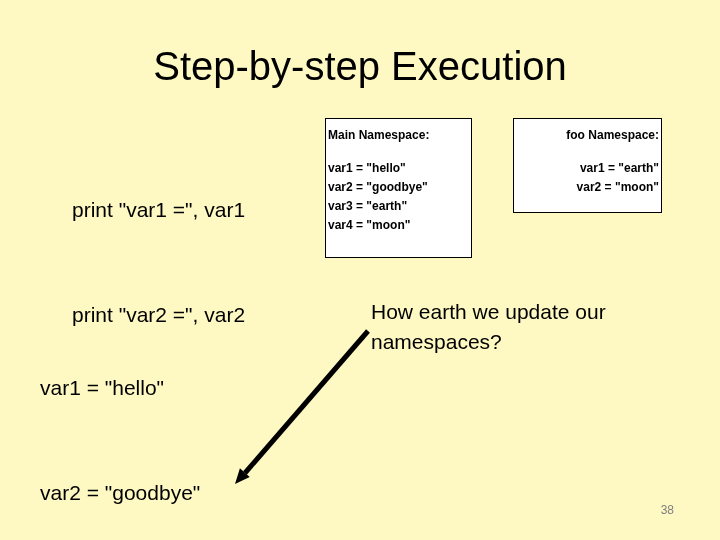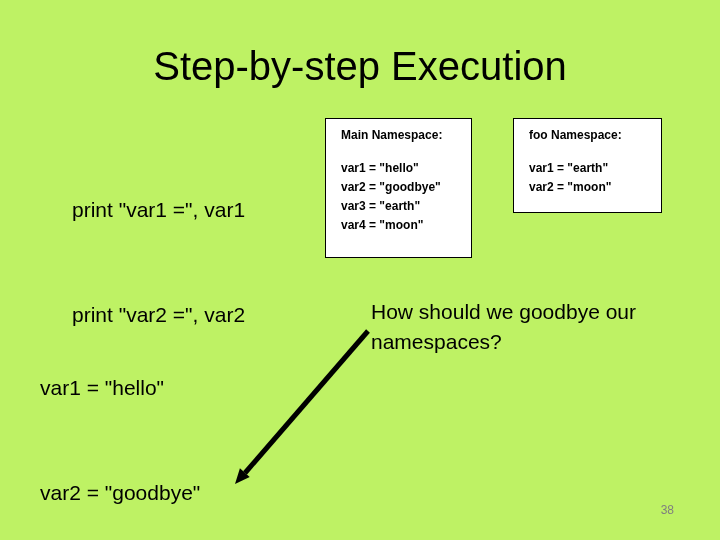--- a/index.html
+++ b/index.html
@@ -1,20 +1,20 @@
 <!DOCTYPE html>
 <html><head>
 <meta charset="utf-8">
 <style>
   html, body { margin: 0; padding: 0; }
   .slide {
     position: relative;
     width: 720px;
     height: 540px;
-    background: #bef264;
+    background: #fef9c3;
     color: #000000;
     font-family: "Liberation Sans", sans-serif;
     overflow: hidden;
   }
   .title {
     position: absolute;
     top: 44px;
     left: 0;
     width: 100%;
     text-align: center;
@@ -31,25 +31,25 @@
   .fn-code { left: 40px; top: 122px; }
   .fn-code .indent { padding-left: 32px; }
   .main-code { left: 40px; top: 300px; }
   .code-line { white-space: pre; }
   .ns-box {
     position: absolute;
     border: 1px solid #000;
     box-sizing: border-box;
     font-weight: 700;
     font-size: 12px;
-    padding: 9px 15px;
+    padding: 9px 2px;
     background: #fff;
   }
   .ns-main { left: 325px; top: 118px; width: 147px; height: 140px; }
-  .ns-foo  { left: 513px; top: 118px; width: 149px; height: 95px; }
+  .ns-foo  { left: 513px; top: 118px; width: 149px; height: 95px; text-align: right; }
   .ns-header { margin-bottom: 17px; white-space: nowrap; }
   .ns-entry { line-height: 19px; white-space: pre; }
   .question {
     position: absolute;
     left: 371px;
     top: 297px;
     width: 300px;
     font-size: 21px;
     line-height: 30px;
   }
@@ -96,21 +96,21 @@
 
   <div class="code main-code">
     <div class="code-line">var1 = "hello"</div>
     <div class="code-line">var2 = "goodbye"</div>
     
     
     
     
   </div>
 
-  <div class="question">How should we goodbye our namespaces?</div>
+  <div class="question">How earth we update our namespaces?</div>
 
   <svg class="arrow-overlay" viewBox="0 0 720 540" xmlns="http://www.w3.org/2000/svg">
     <line x1="368" y1="331" x2="245" y2="473" stroke="#000000" stroke-width="5"></line>
     <polygon points="235,484 249.7,476.9 239.9,468.3" fill="#000000"></polygon>
   </svg>
 
   <div class="pageno">38</div>
 
 </div>
 

